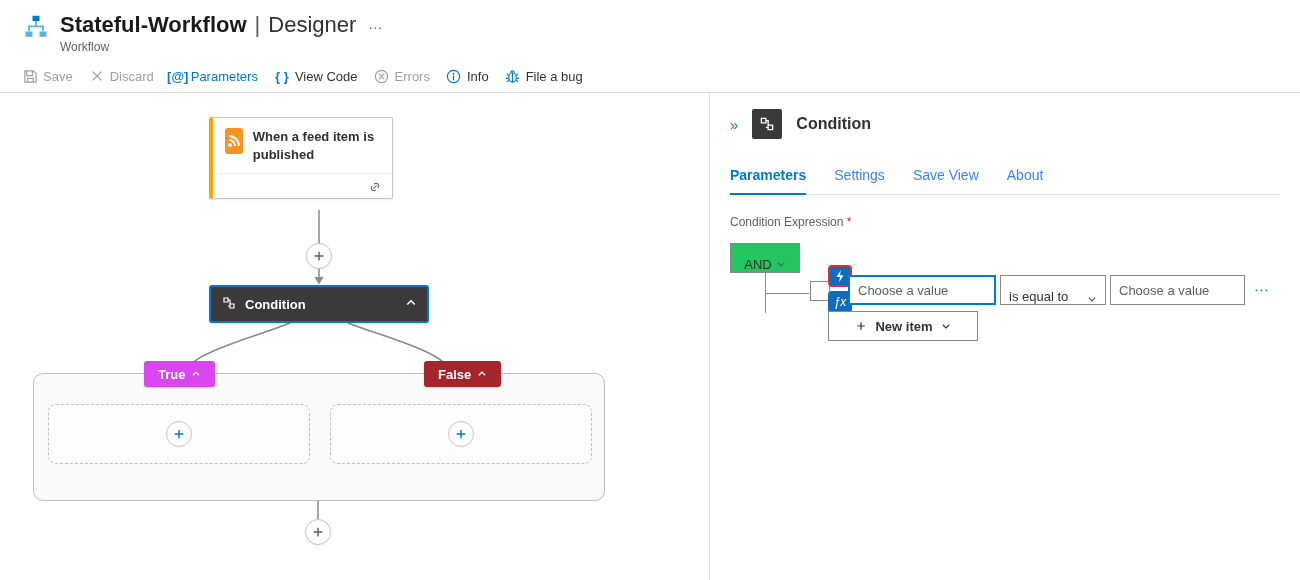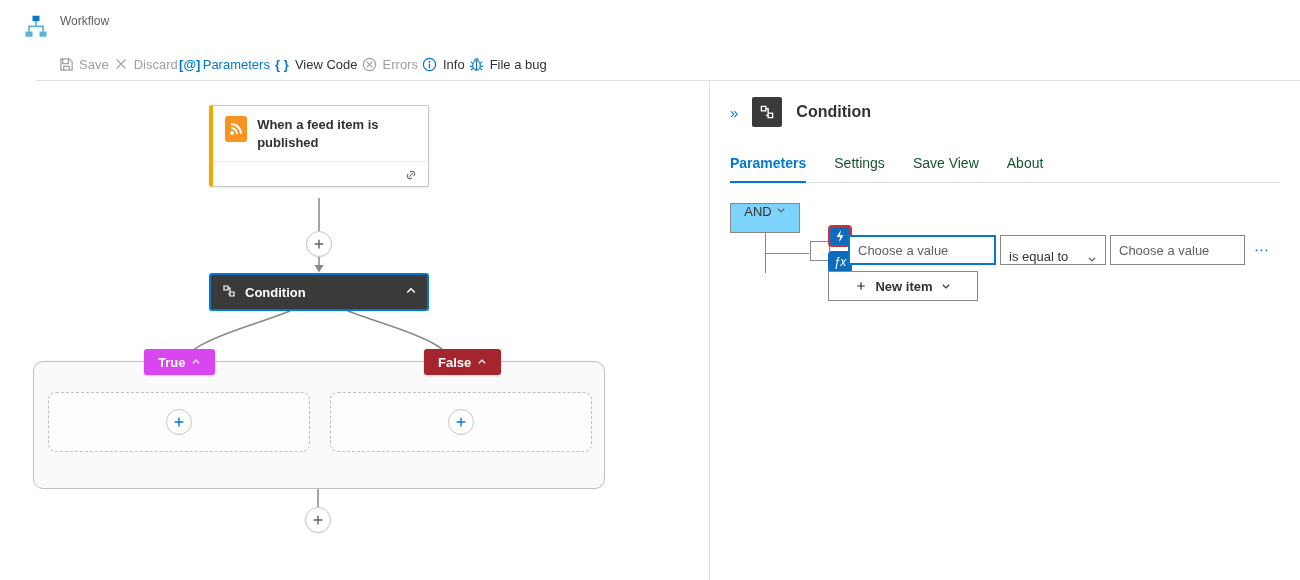--- a/index.html
+++ b/index.html
@@ -11,35 +11,35 @@
   .app-icon { width: 28px; height: 28px; margin-right: 10px; margin-top: 2px; }
   .title-block { display: flex; flex-direction: column; }
   .title-line { display: flex; align-items: baseline; gap: 8px; }
   .title-strong { font-size: 22px; font-weight: 600; color: #1b1a19; }
   .title-light { font-size: 22px; font-weight: 400; color: #323130; }
   .title-sep { font-size: 22px; font-weight: 300; color: #605e5c; }
   .title-ellipsis { font-size: 14px; color: #605e5c; padding: 0 4px; cursor: pointer; }
   .subtitle { font-size: 12px; color: #605e5c; margin-top: 2px; }
 
   
-  .toolbar { display: flex; align-items: center; gap: 4px; padding: 8px 22px; border-bottom: 1px solid #e1dfdd; margin-left: 36px; }
+  .toolbar { display: flex; align-items: center; gap: 16px; padding: 8px 22px; border-bottom: 1px solid #e1dfdd; }
   .tb-item { display: inline-flex; align-items: center; gap: 5px; color: #323130; cursor: pointer; font-size: 13px; }
   .tb-item.disabled { color: #a19f9d; cursor: default; }
   .tb-icon { width: 16px; height: 16px; display: inline-flex; align-items: center; justify-content: center; }
 
   
   .main { flex: 1; display: flex; min-height: 0; }
   .canvas { flex: 1; position: relative; background: #fff; border-right: 1px solid #e1dfdd; }
   .panel { width: 590px; background: #fff; padding: 16px 20px; position: relative; }
 
   
   .canvas-inner { position: absolute; inset: 0; }
   svg.diagram { position: absolute; inset: 0; width: 100%; height: 100%; }
 
-  .node-trigger { position: absolute; left: 209px; top: 24px; width: 220px; background: #fff; border: 1px solid #c8c6c4; border-left: 4px solid #f7a500; border-radius: 2px; box-shadow: 0 1px 2px rgba(0,0,0,.08); }
+  .node-trigger { position: absolute; left: 209px; top: 24px; width: 184px; background: #fff; border: 1px solid #c8c6c4; border-left: 4px solid #f7a500; border-radius: 2px; box-shadow: 0 1px 2px rgba(0,0,0,.08); }
   .nt-body { display: flex; align-items: flex-start; padding: 10px 12px; gap: 10px; }
   .nt-icon { width: 26px; height: 26px; background: #f7931e; border-radius: 3px; display: flex; align-items: center; justify-content: center; color: #fff; }
   .nt-text { font-size: 13px; font-weight: 600; line-height: 1.35; }
   .nt-foot { border-top: 1px solid #edebe9; padding: 4px 10px; text-align: right; color: #605e5c; }
 
   .plus-circle { position: absolute; width: 26px; height: 26px; border: 1px solid #c8c6c4; border-radius: 50%; background: #fff; display: flex; align-items: center; justify-content: center; cursor: pointer; box-shadow: 0 1px 2px rgba(0,0,0,.06); }
   .plus-gray { color: #605e5c; }
   .plus1 { left: 306px; top: 150px; }
   .plus-bottom { left: 305px; top: 426px; }
 
@@ -56,28 +56,28 @@
   .badge-true { left: 110px; background: #d946ef; }
   .badge-false { left: 390px; background: #a4262c; }
 
   
   .panel-head { display: flex; align-items: center; gap: 14px; margin-bottom: 22px; }
   .collapse { color: #0078d4; font-size: 15px; cursor: pointer; }
   .panel-icon { width: 30px; height: 30px; background: #3b3a39; border-radius: 2px; display:flex;align-items:center;justify-content:center; }
   .panel-title { font-size: 16px; font-weight: 600; }
 
   .tabs { display: flex; gap: 28px; border-bottom: 1px solid #e1dfdd; margin-bottom: 20px; }
-  .tab { padding: 6px 0 10px 0; cursor: pointer; font-size: 14px; color: #14532d; }
+  .tab { padding: 6px 0 10px 0; cursor: pointer; font-size: 14px; color: #3b82f6; }
   .tab.active { color: #0078d4; font-weight: 600; border-bottom: 2px solid #0078d4; margin-bottom: -1px; }
 
   .field-label { font-size: 12px; color: #605e5c; }
   .req { color: #a4262c; }
 
   .expr-area { position: relative; margin-top: 14px; height: 120px; }
-  .and-btn { position: absolute; left: 0; top: 0; width: 70px; height: 30px; border: 1px solid #8a8886; background: #7dd3fc; display:flex; align-items:flex-start; justify-content:center; gap:4px; cursor:pointer; font-size:13px;}
+  .and-btn { position: absolute; left: 0; top: 0; width: 70px; height: 30px; border: 1px solid #8a8886; background: #22c55e; display:flex; align-items:flex-end; justify-content:center; gap:4px; cursor:pointer; font-size:13px;}
 
   .row-line1 { position:absolute; left: 35px; top: 30px; width: 1px; height: 40px; background: #8a8886;}
   .row-line2 { position:absolute; left: 35px; top: 50px; width: 44px; height: 1px; background: #8a8886;}
 
   .checkbox { position:absolute; left: 80px; top: 38px; width: 20px; height: 20px; border: 1px solid #8a8886; background:#fff; cursor:pointer;}
 
   .input-left { position:absolute; left: 118px; top: 32px; width: 148px; height: 30px; border: 2px solid #0078d4; background:#fff; padding: 0 8px; font-size:13px; color:#605e5c; display:flex; align-items:center; cursor:text;}
   .op-dd { position:absolute; left: 270px; top: 32px; width: 106px; height: 30px; border: 1px solid #8a8886; background:#fff; padding: 0 8px; font-size:13px; display:flex; align-items:flex-end; justify-content:space-between; cursor:pointer;}
   .input-right { position:absolute; left: 380px; top: 32px; width: 135px; height: 30px; border: 1px solid #8a8886; background:#fff; padding: 0 8px; font-size:13px; color:#605e5c; display:flex; align-items:center; cursor:text;}
   .row-menu { position:absolute; left: 524px; top: 38px; color:#0078d4; letter-spacing:1px; cursor:pointer; font-size:15px;}
@@ -96,20 +96,26 @@
 <div class="root">
 
   <div class="header">
     <svg class="app-icon" viewBox="0 0 32 32">
       <rect x="12" y="2" width="8" height="6" fill="#0078d4"></rect>
       <rect x="4" y="20" width="8" height="6" fill="#59b4d9"></rect>
       <rect x="20" y="20" width="8" height="6" fill="#59b4d9"></rect>
       <path d="M16 8 V14 M16 14 H8 V20 M16 14 H24 V20" stroke="#59b4d9" stroke-width="2" fill="none"></path>
     </svg>
     <div class="title-block">
+      <div class="title-line">
+        <span class="title-strong">Stateful-Workflow</span>
+        <span class="title-sep">|</span>
+        <span class="title-light">Designer</span>
+        <span class="title-ellipsis">···</span>
+      </div>
       <div class="subtitle">Workflow</div>
     </div>
   </div>
 
   <div class="toolbar">
     <span class="tb-item disabled">
       <span class="tb-icon">
         <svg width="15" height="15" viewBox="0 0 16 16">
             <path d="M2 2h9l3 3v9H2z M4 2v5h6V2 M5 14v-4h6v4" fill="none" stroke="#a19f9d" stroke-width="1.3"></path>
           </svg>
@@ -270,20 +276,23 @@
         <div class="panel-title">Condition</div>
       </div>
 
       <div class="tabs">
         <div class="tab active">Parameters</div>
         <div class="tab">Settings</div>
         <div class="tab">Save View</div>
         <div class="tab">About</div>
       </div>
 
+      <div class="field-label">
+        <span>Condition Expression</span> <span class="req">*</span>
+      </div>
 
       <div class="expr-area">
         <div class="and-btn">
           <span>AND</span>
           <span class="chev">
             <svg width="10" height="10" viewBox="0 0 16 16">
                 <path d="M3 6l5 5 5-5" stroke="#605e5c" stroke-width="1.8" fill="none"></path>
               </svg>
           </span>
         </div>

